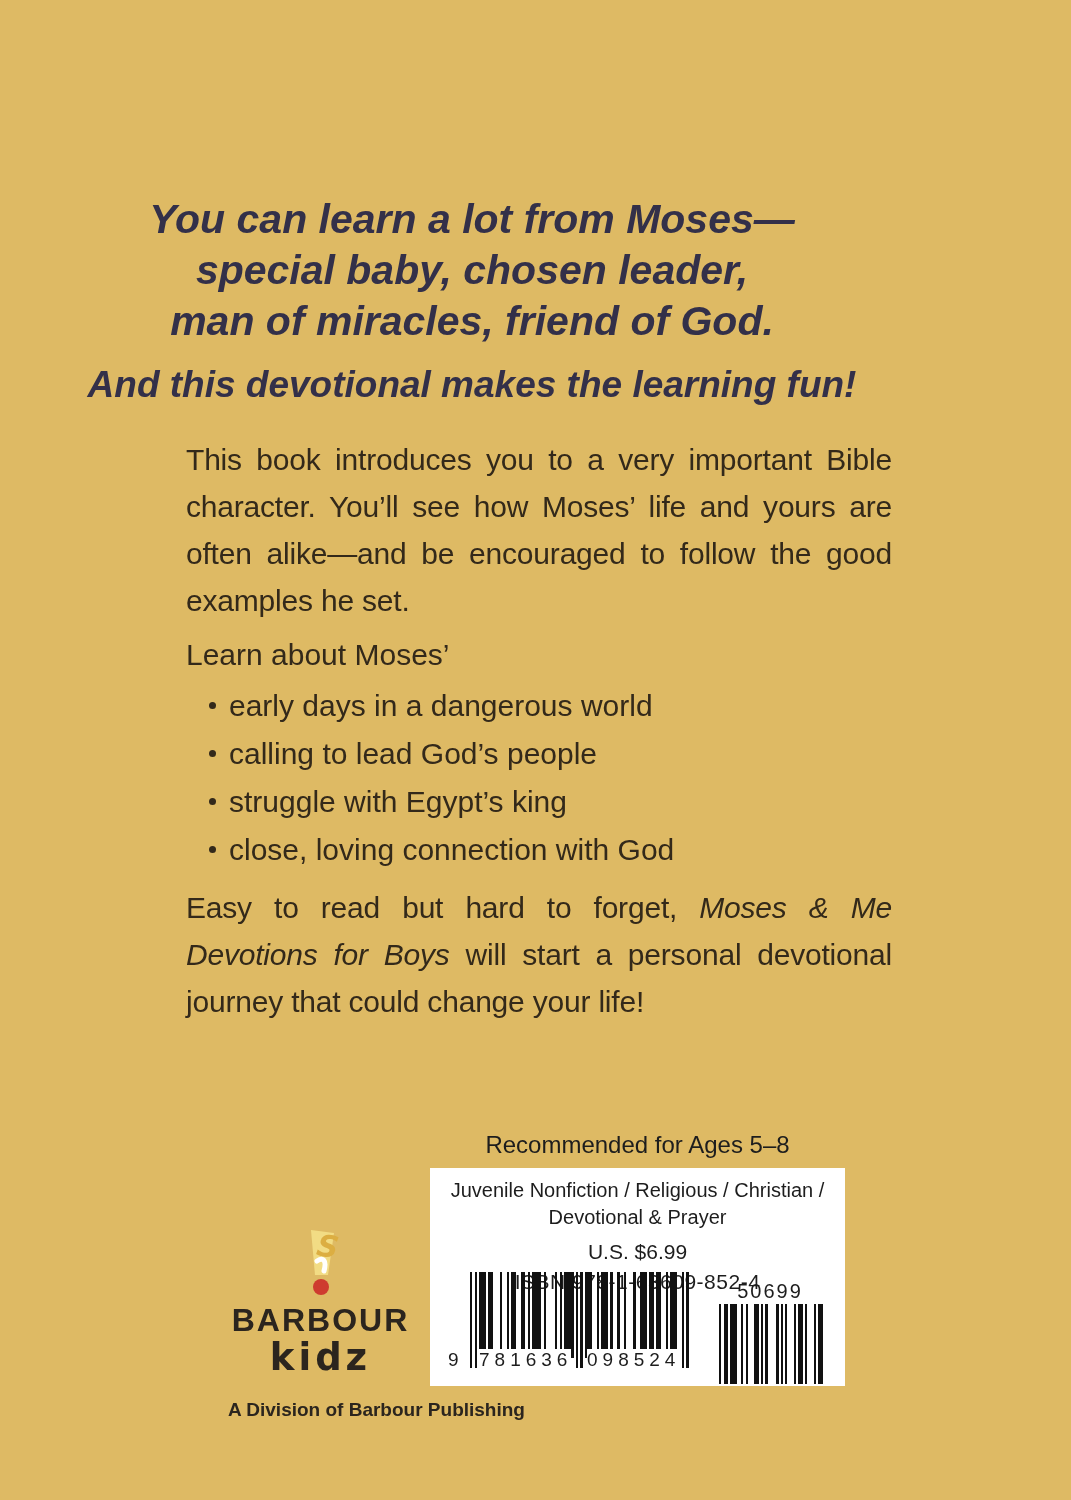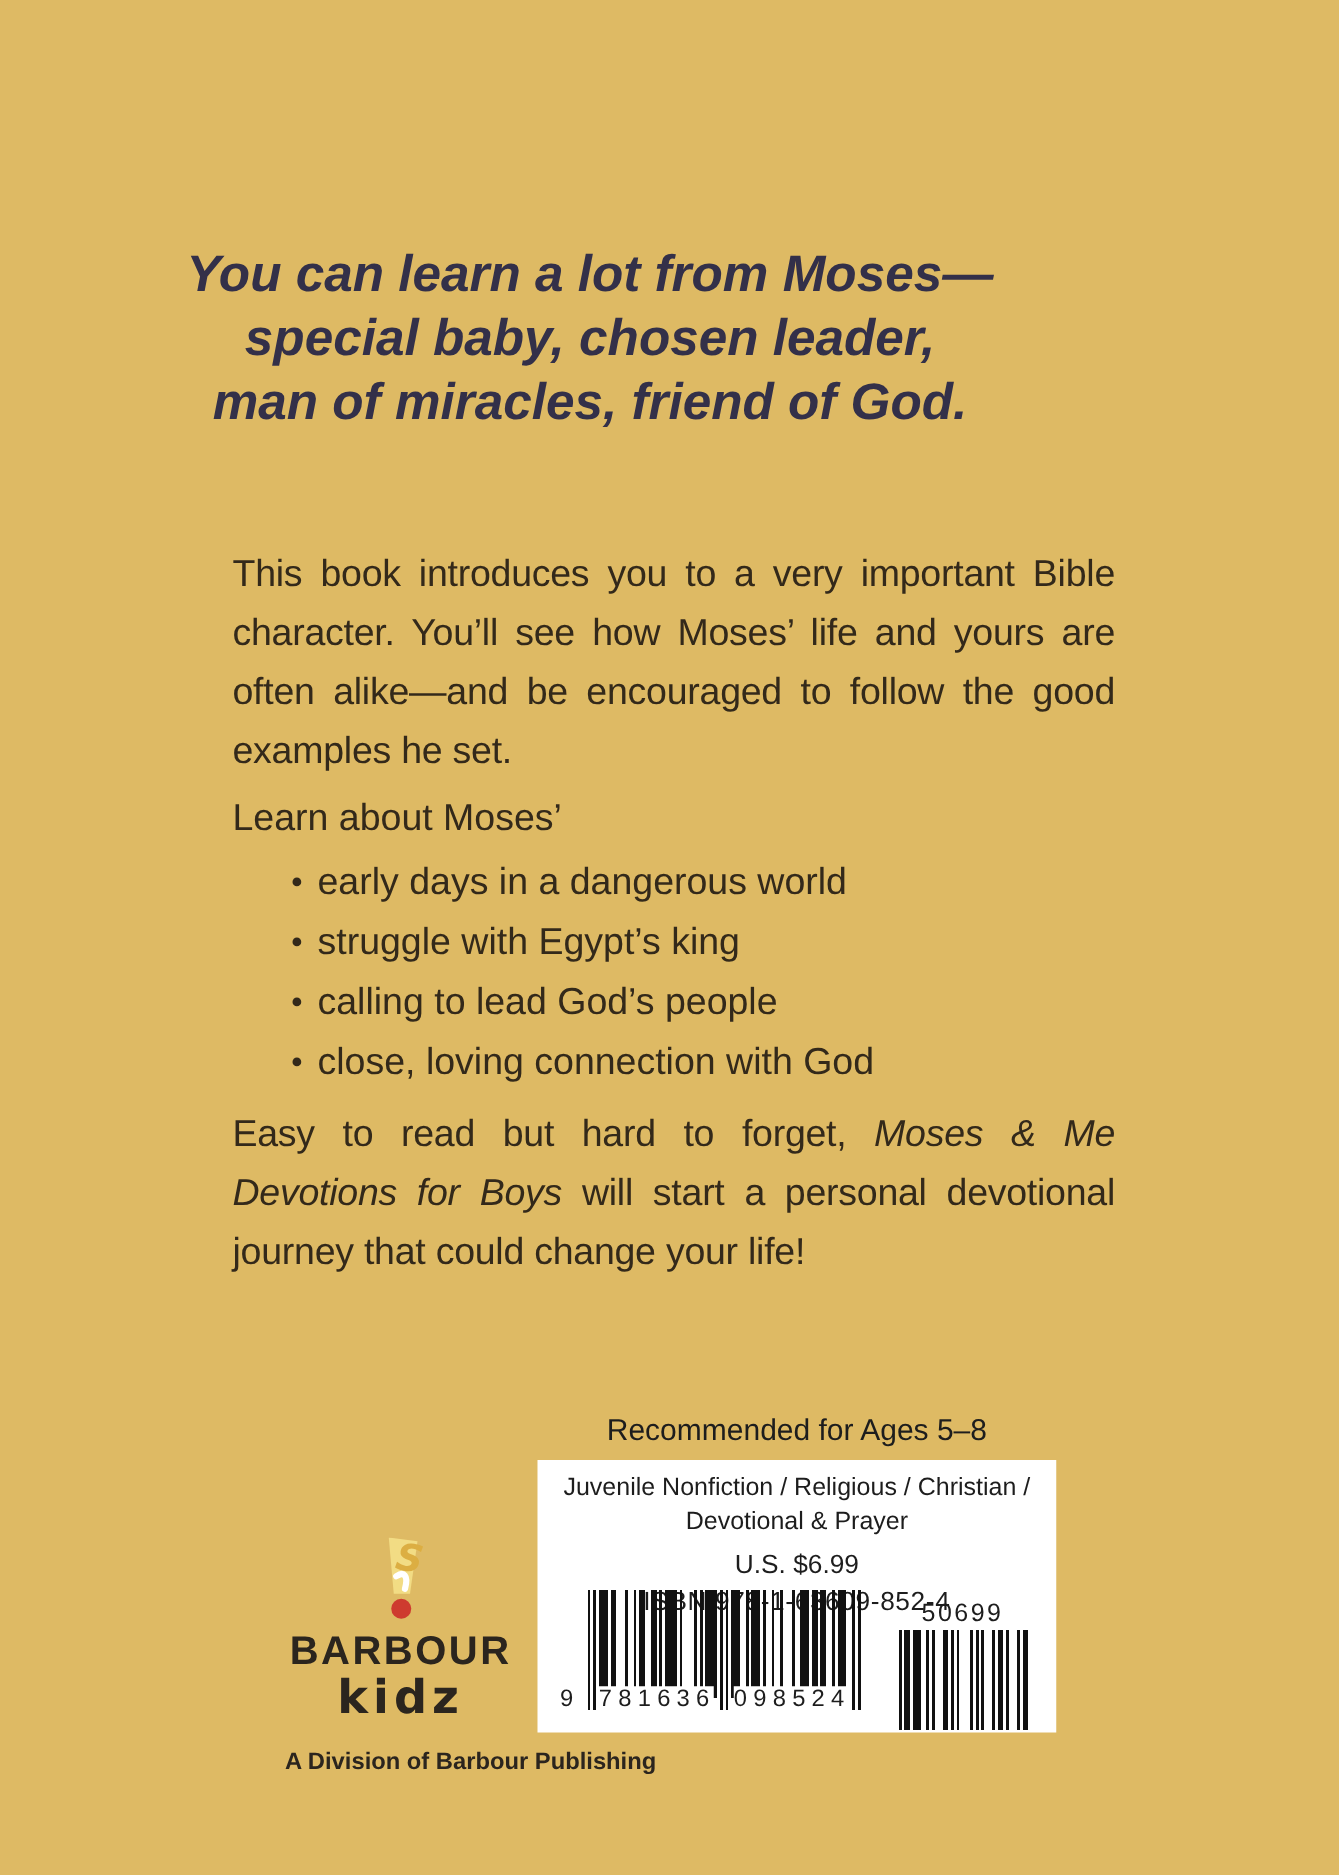--- a/index.html
+++ b/index.html
@@ -23,21 +23,21 @@
     color:var(--body_text,#33291a);font-weight:400;text-align:justify;
   }
   .intro{top:436px;}
   .closing{top:856px;margin-top:28px;}
   .closing .it{font-style:italic;}
   .learn{
     position:absolute;top:638px;left:186px;font-size:30px;
     color:var(--body_text,#33291a);
   }
   .bullets{
-    position:absolute;top:688px;left:228px;margin:0;padding:0;list-style:none;
+    position:absolute;top:688px;left:203px;margin:0;padding:0;list-style:none;
     color:var(--body_text,#33291a);font-size:30px;
   }
   .bullets li{position:relative;padding-left:26px;line-height:36px;margin-bottom:12px;}
   .dot{position:absolute;left:6px;top:14px;width:7px;height:7px;border-radius:50%;
     background:var(--body_text,#33291a);}
   
   .rec{
     position:absolute;top:1131px;left:430px;width:415px;text-align:center;
     font-size:24px;color:var(--footer_text,#1d1d1d);
   }
@@ -77,30 +77,31 @@
 </style>
 </head>
 <body>
 
 <div class="cover">
 
   <div class="headline">
     <div class="h-line">You can learn a lot from Moses—</div>
     <div class="h-line">special baby, chosen leader,</div>
     <div class="h-line">man of miracles, friend of God.</div>
+    <div class="h-sub">And this devotional makes the learning fun!</div>
   </div>
 
   <p class="intro">This book introduces you to a very important Bible character. You’ll see how Moses’ life and yours are often alike—and be encouraged to follow the good examples he set.</p>
 
   <div class="learn">Learn about Moses’</div>
 
   <ul class="bullets">
     <li><span class="dot"></span><span>early days in a dangerous world</span></li>
+    <li><span class="dot"></span><span>calling to lead God’s people</span></li>
     <li><span class="dot"></span><span>struggle with Egypt’s king</span></li>
-    <li><span class="dot"></span><span>calling to lead God’s people</span></li>
     <li><span class="dot"></span><span>close, loving connection with God</span></li>
   </ul>
 
   <p class="closing"><span>Easy to read but hard to forget, </span><span class="it">Moses &amp; Me Devotions for Boys</span><span> will start a personal devotional journey that could change your life!</span></p>
 
   <div class="rec">Recommended for Ages 5–8</div>
 
   <div class="bcbox">
     <div class="cat cat-first">Juvenile Nonfiction / Religious / Christian /</div>
     <div class="cat">Devotional &amp; Prayer</div>

